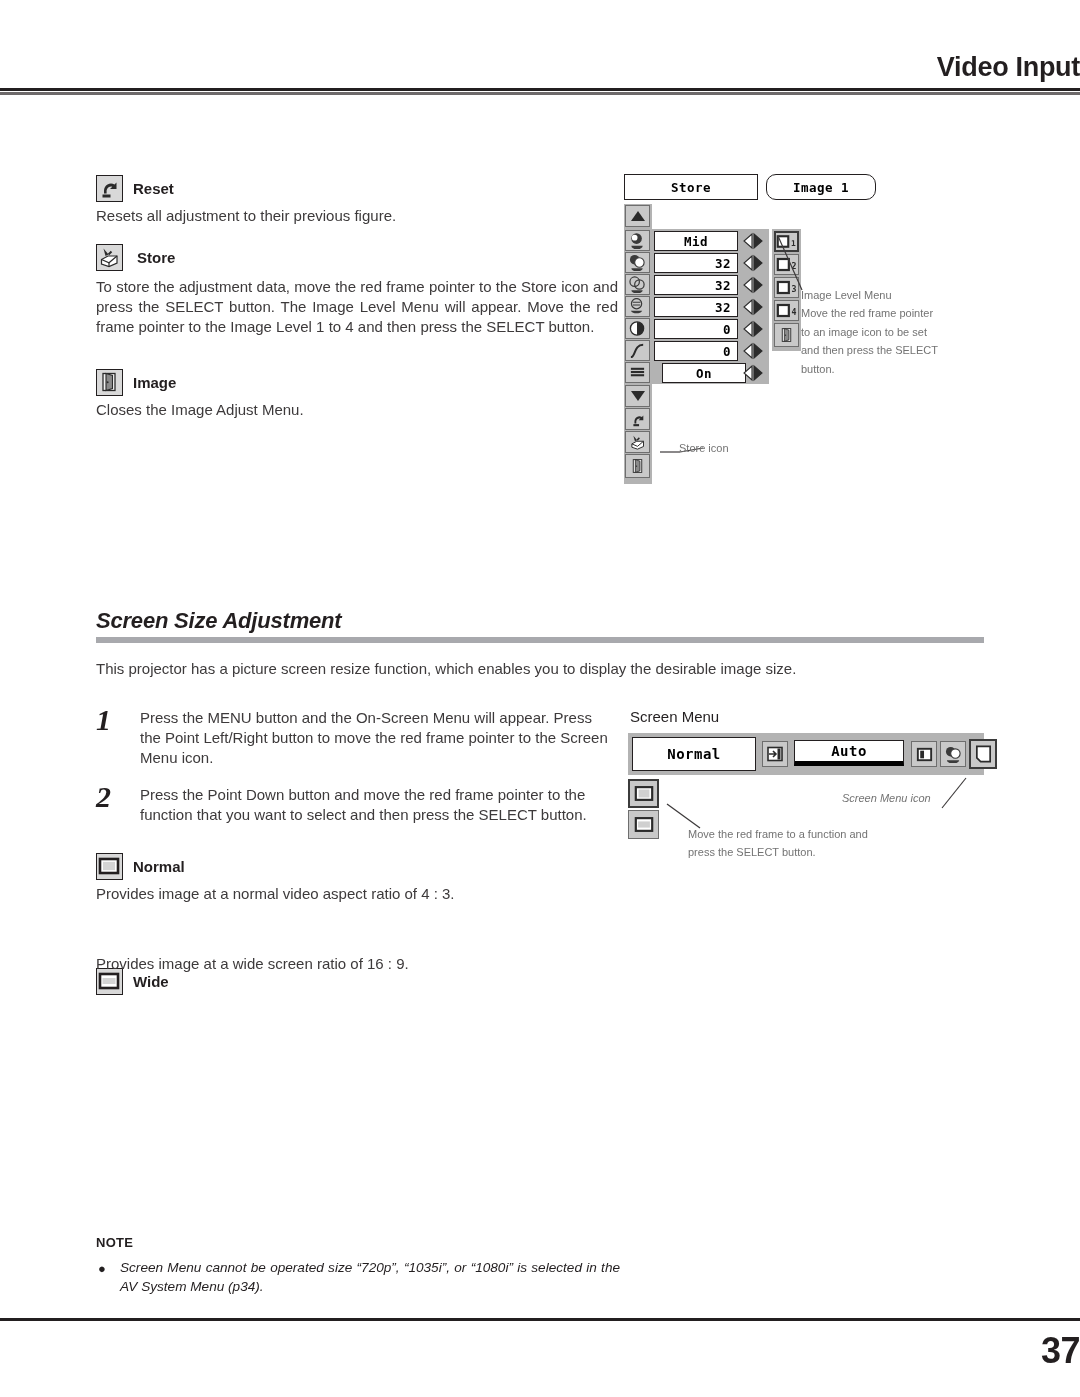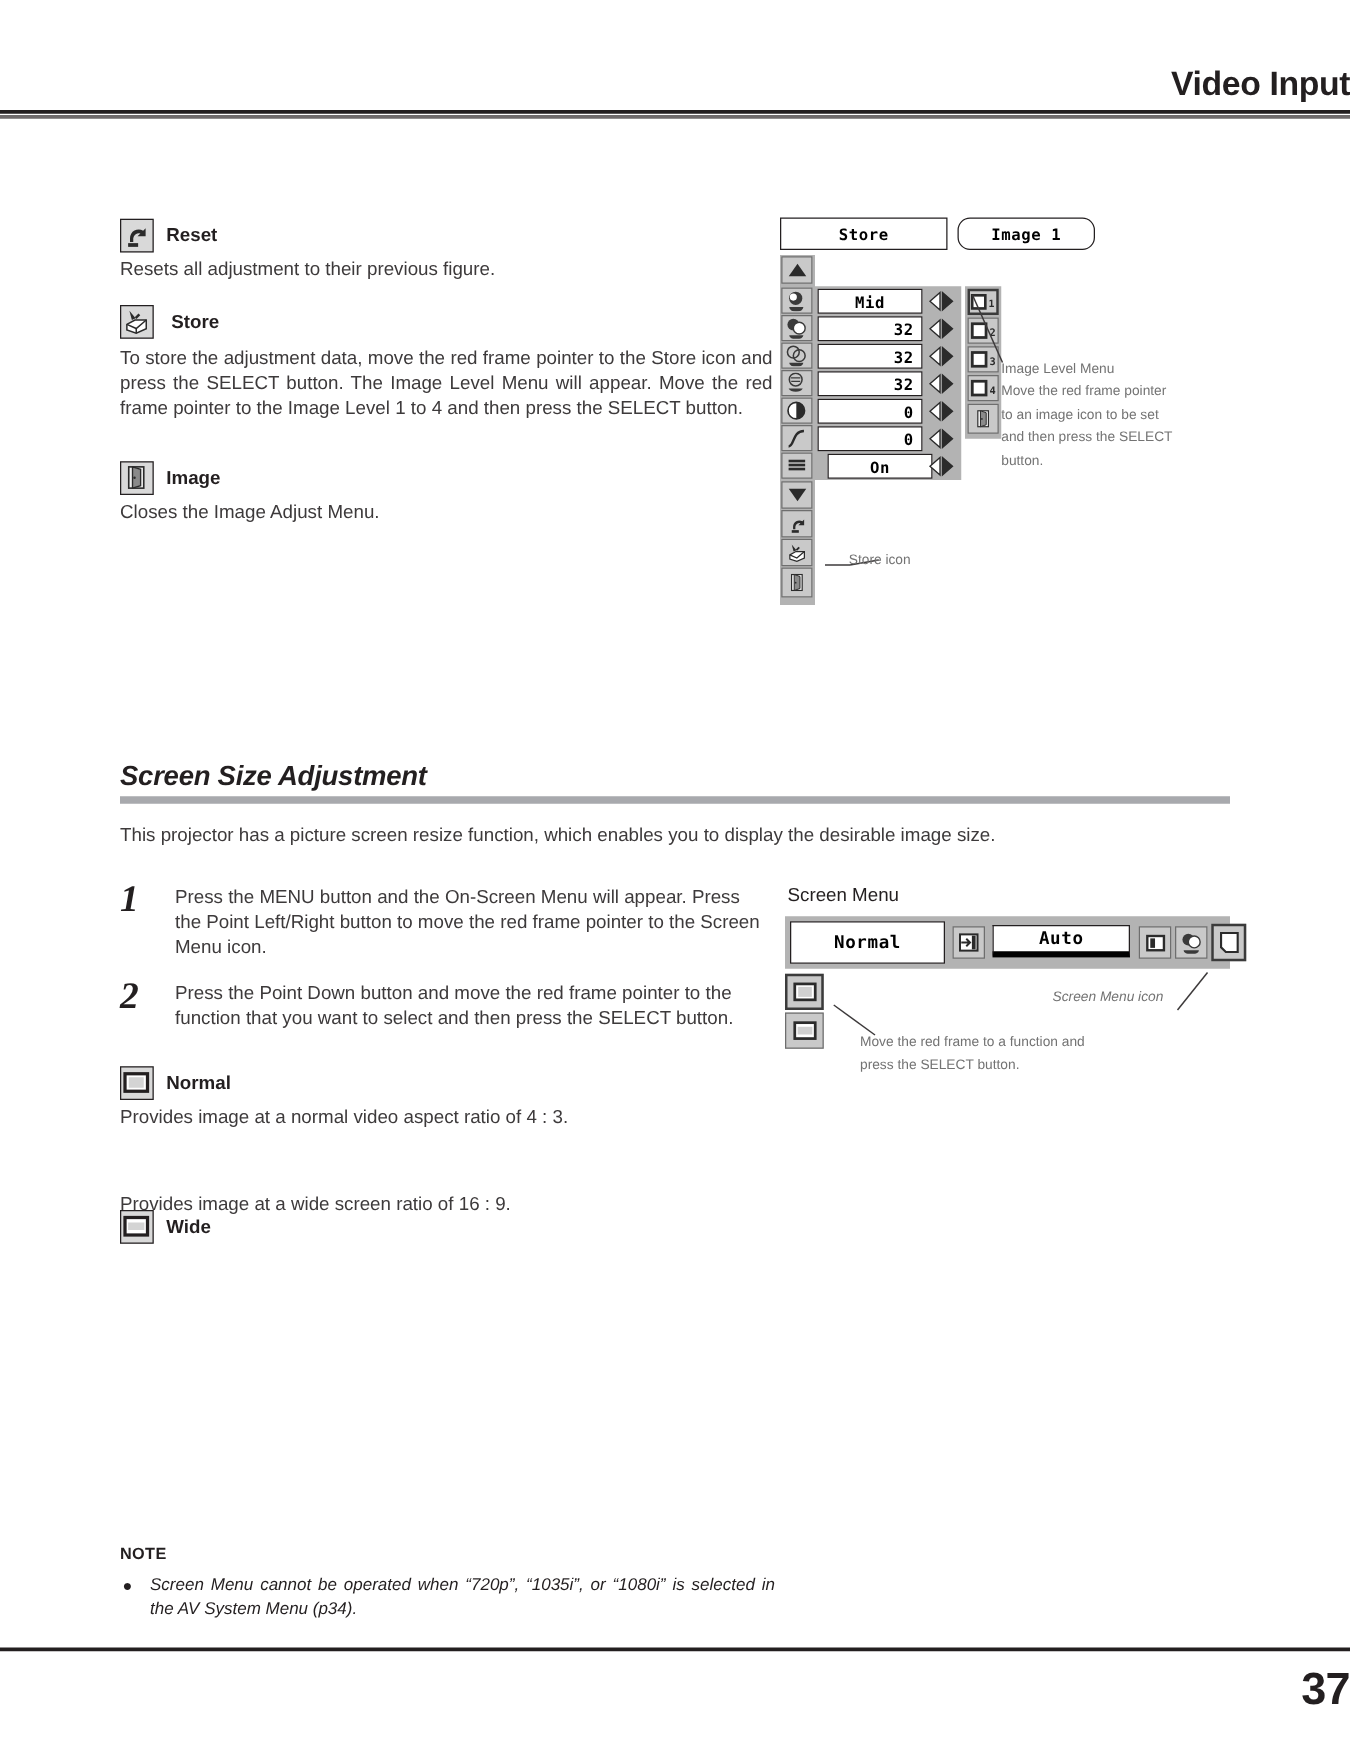--- a/index.html
+++ b/index.html
@@ -442,16 +442,16 @@
         <rect x="3" y="5" width="18" height="14" fill="#fff" stroke="#231f20" stroke-width="2.6"></rect>
         <rect x="5.5" y="9" width="13" height="6" fill="#d4d4d4"></rect>
       </svg>
   </div>
   <div class="lbl">Wide</div>
 </div>
 <div class="body-text" style="position:absolute;left:96px;top:954px;width:520px;">Provides image at a wide screen ratio of 16 : 9.</div>
 
 <div id="note-label">NOTE</div>
 <div id="note-bullet">●</div>
-<div id="note-text">Screen Menu cannot be operated when “720p”, “1035i”, or “1080i” is selected in the AV System Menu (p34).</div>
+<div id="note-text">Screen Menu cannot be operated size “720p”, “1035i”, or “1080i” is selected in the AV System Menu (p34).</div>
 
 <div id="foot-rule"></div>
 <div id="page-no">37</div>
 
 </body></html>

